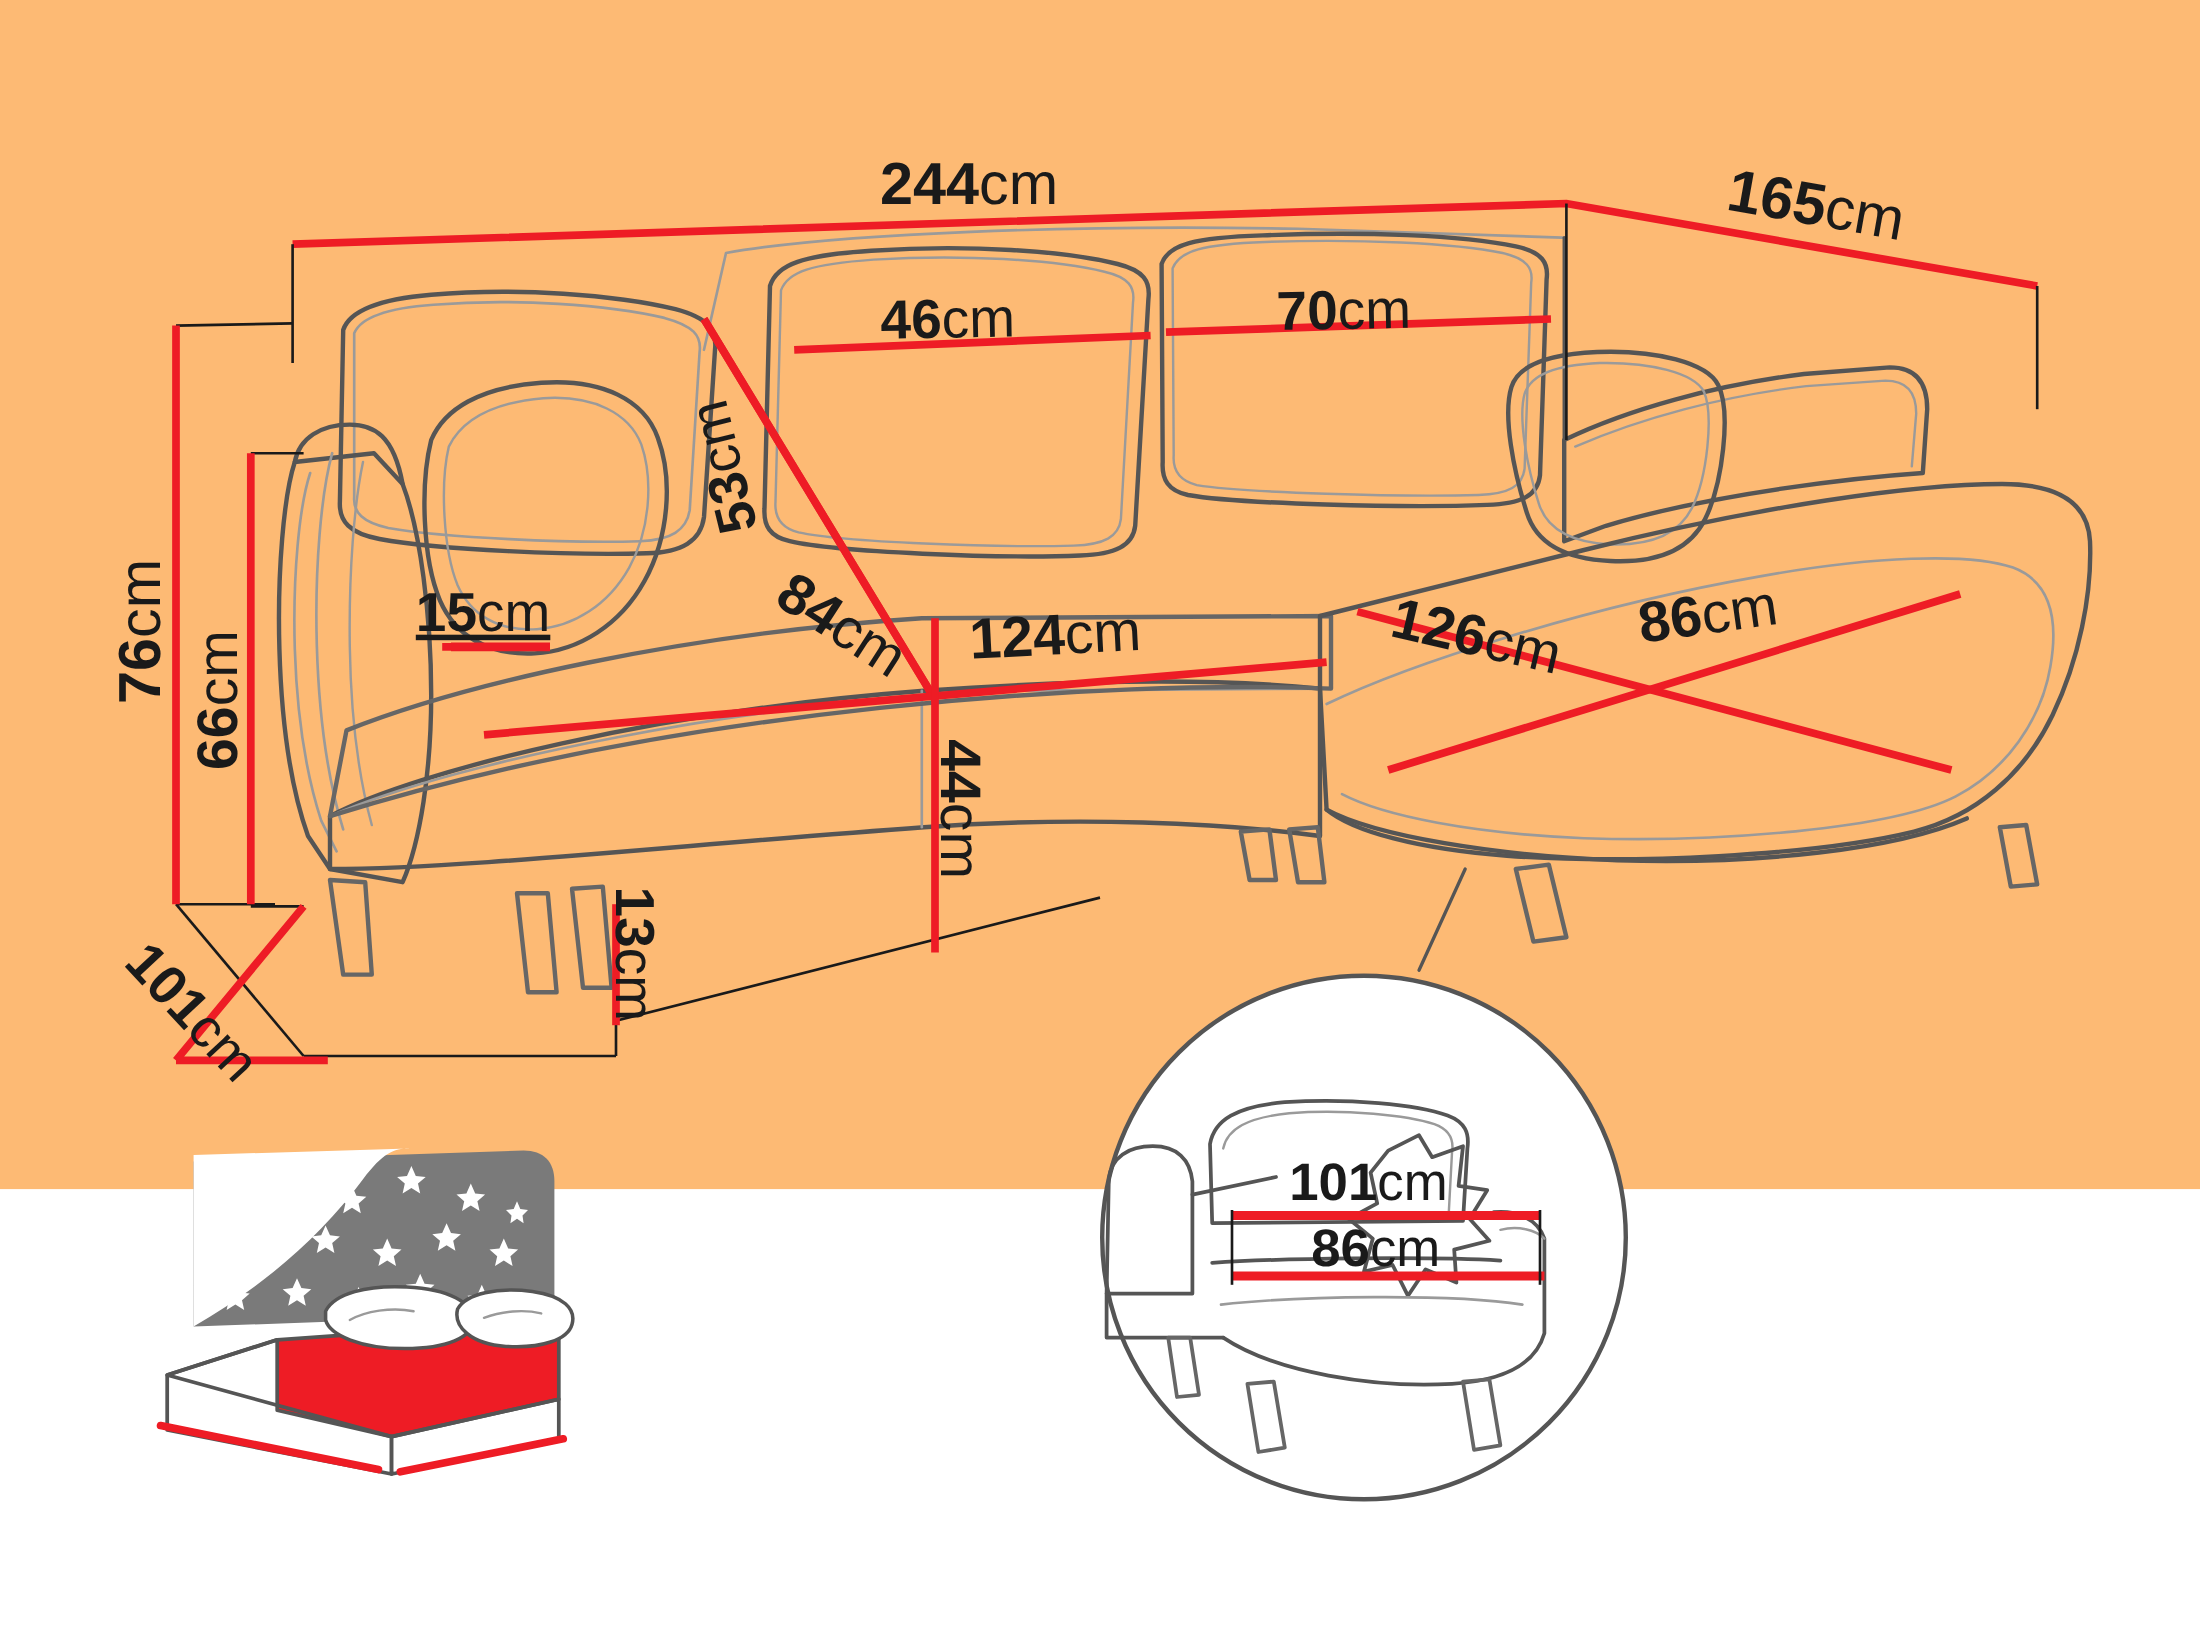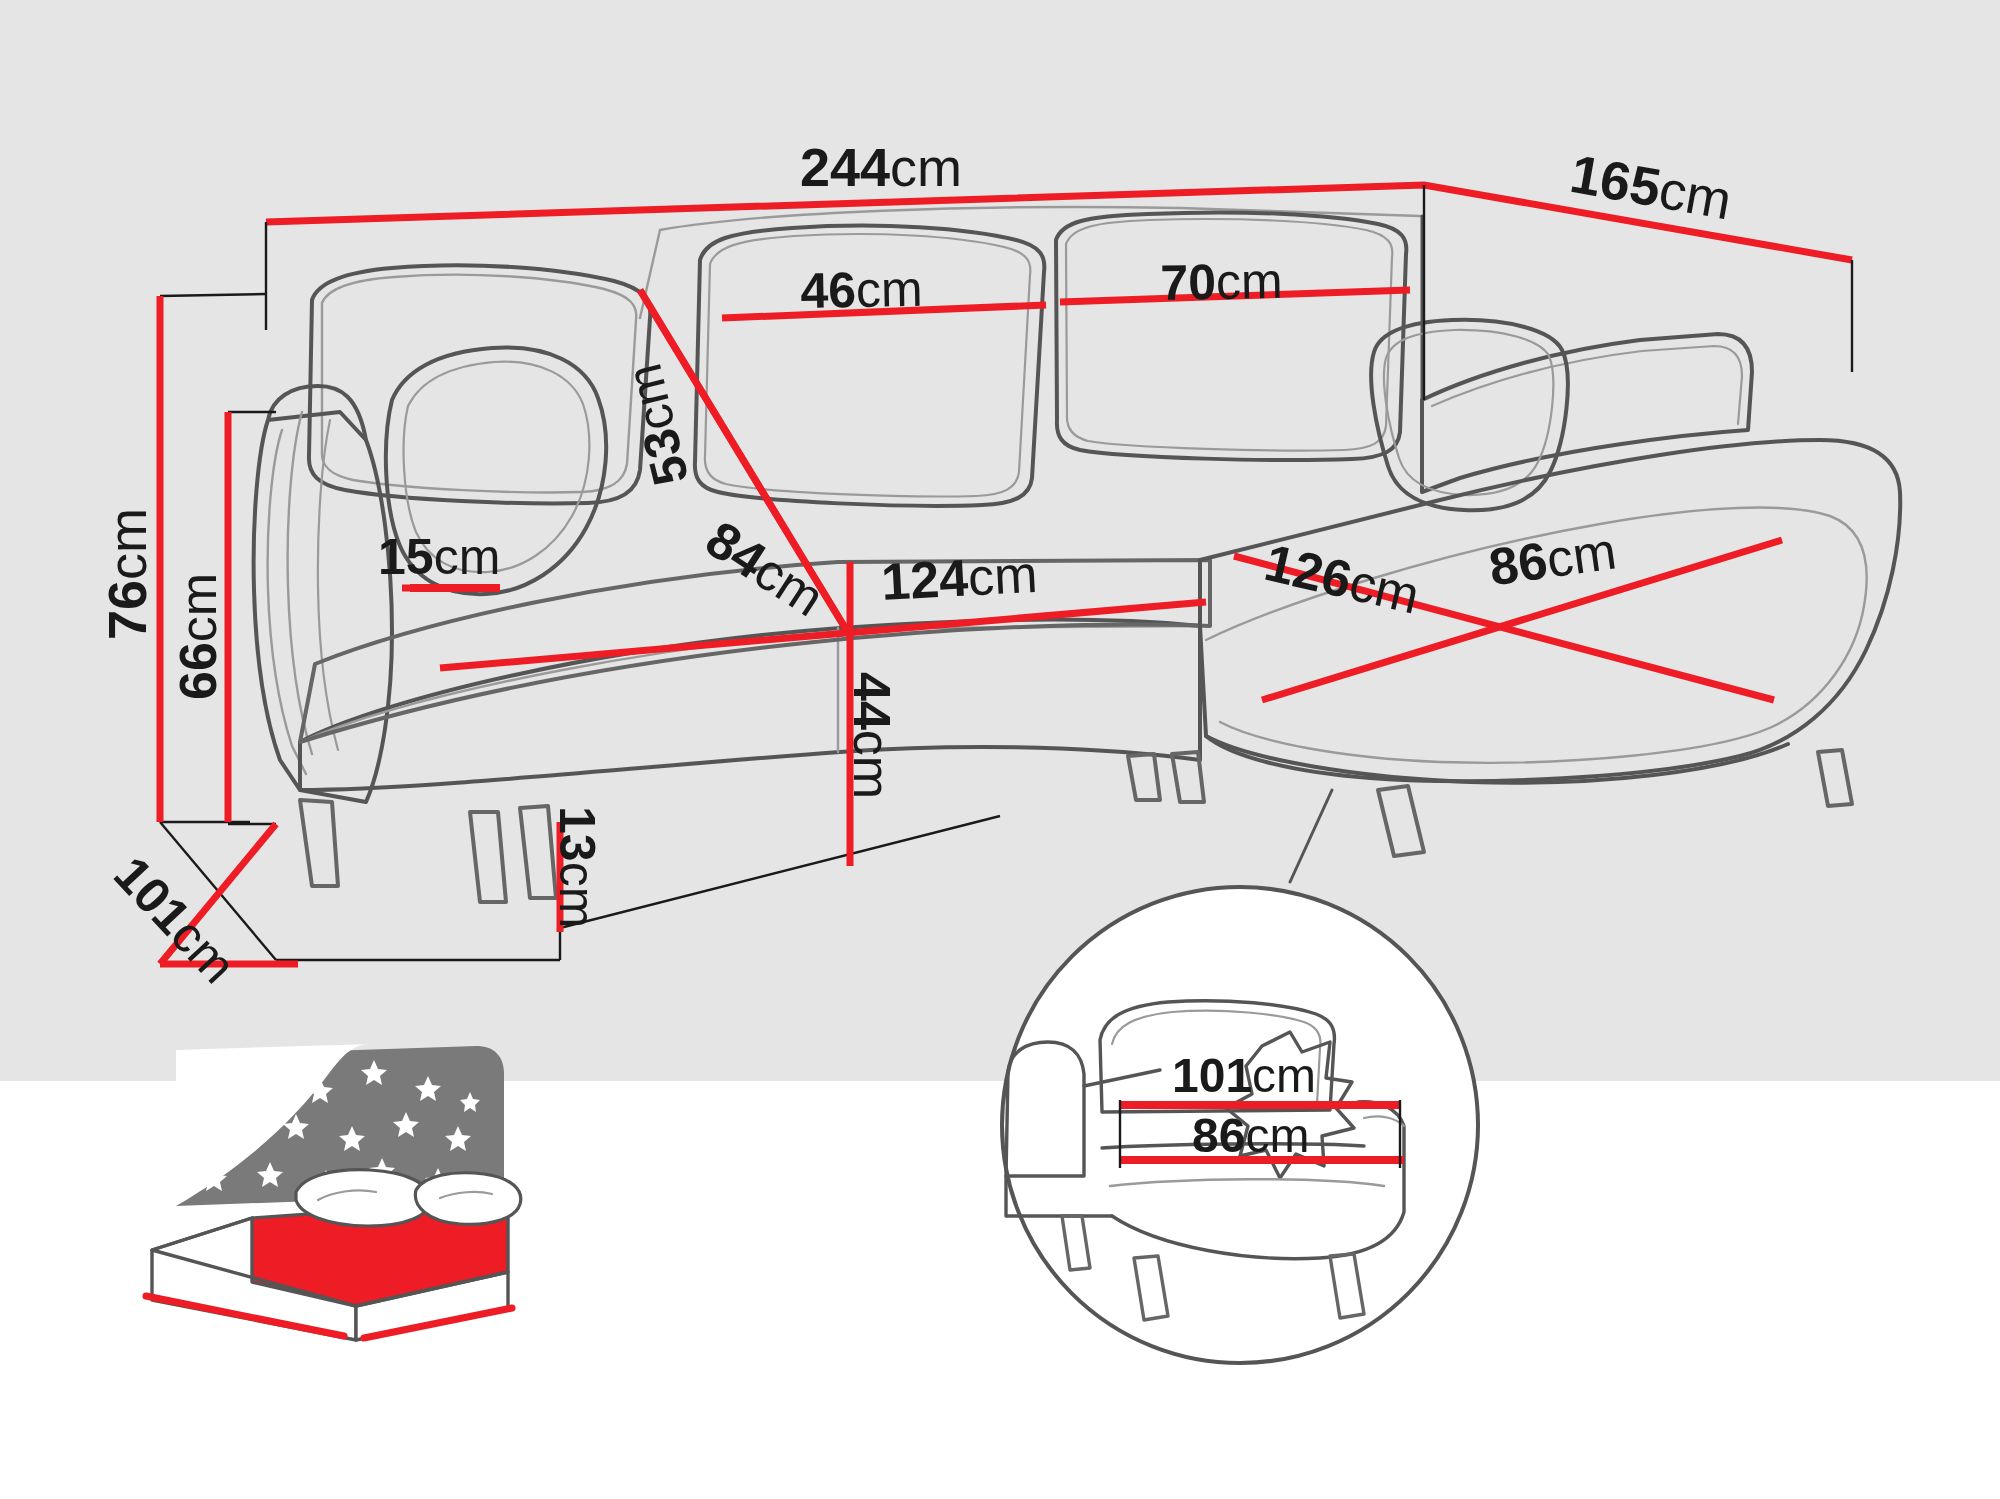--- a/index.html
+++ b/index.html
@@ -1,18 +1,18 @@
 <!DOCTYPE html>
 <html><head>
 <meta charset="utf-8">
 <style>
   html,body{margin:0;padding:0;background:#ffffff;}
   body{width:2000px;height:1499px;overflow:hidden;
        font-family:"Liberation Sans", sans-serif;}
-  #stage{position:relative;width:2000px;height:1081px;background:#e5e5e5;}
+  #stage{position:relative;width:2000px;height:1081px;background:#fdba74;}
   svg.layer{position:absolute;left:0;top:0;width:2000px;height:1499px;}
   .dimlabel{position:absolute;white-space:nowrap;color:#1a1a1a;
             font-family:"Liberation Sans", sans-serif;line-height:1;}
   .dimlabel .num{font-weight:bold;}
   .dimlabel .unit{font-weight:normal;}
   .bedsize{position:absolute;white-space:nowrap;color:#595959;
            font-family:"Liberation Sans", sans-serif;font-weight:bold;line-height:1;}
 </style>
 </head>
 <body>
@@ -284,21 +284,21 @@
   </div>
 
   <div class="dimlabel" style="left:172px; top:700px; font-size:52px; transform:rotate(-90deg); transform-origin:left top;">
     <span class="num">66</span><span class="unit">cm</span>
   </div>
 
   <div class="dimlabel" style="left:142px; top:848px; font-size:50px; transform:rotate(47deg); transform-origin:left top;">
     <span class="num">101</span><span class="unit">cm</span>
   </div>
 
-  <div class="dimlabel" style="left:378px; top:532px; font-size:50px;">
+  <div class="dimlabel" style="left:378px; top:532px; font-size:50px;text-decoration:underline;">
     <span class="num">15</span><span class="unit">cm</span>
   </div>
 
   <div class="dimlabel" style="left:726px; top:512px; font-size:52px; transform:rotate(33deg); transform-origin:left top;">
     <span class="num">84</span><span class="unit">cm</span>
   </div>
 
   <div class="dimlabel" style="left:880px; top:556px; font-size:52px; transform:rotate(-3deg); transform-origin:left top;">
     <span class="num">124</span><span class="unit">cm</span>
   </div>

